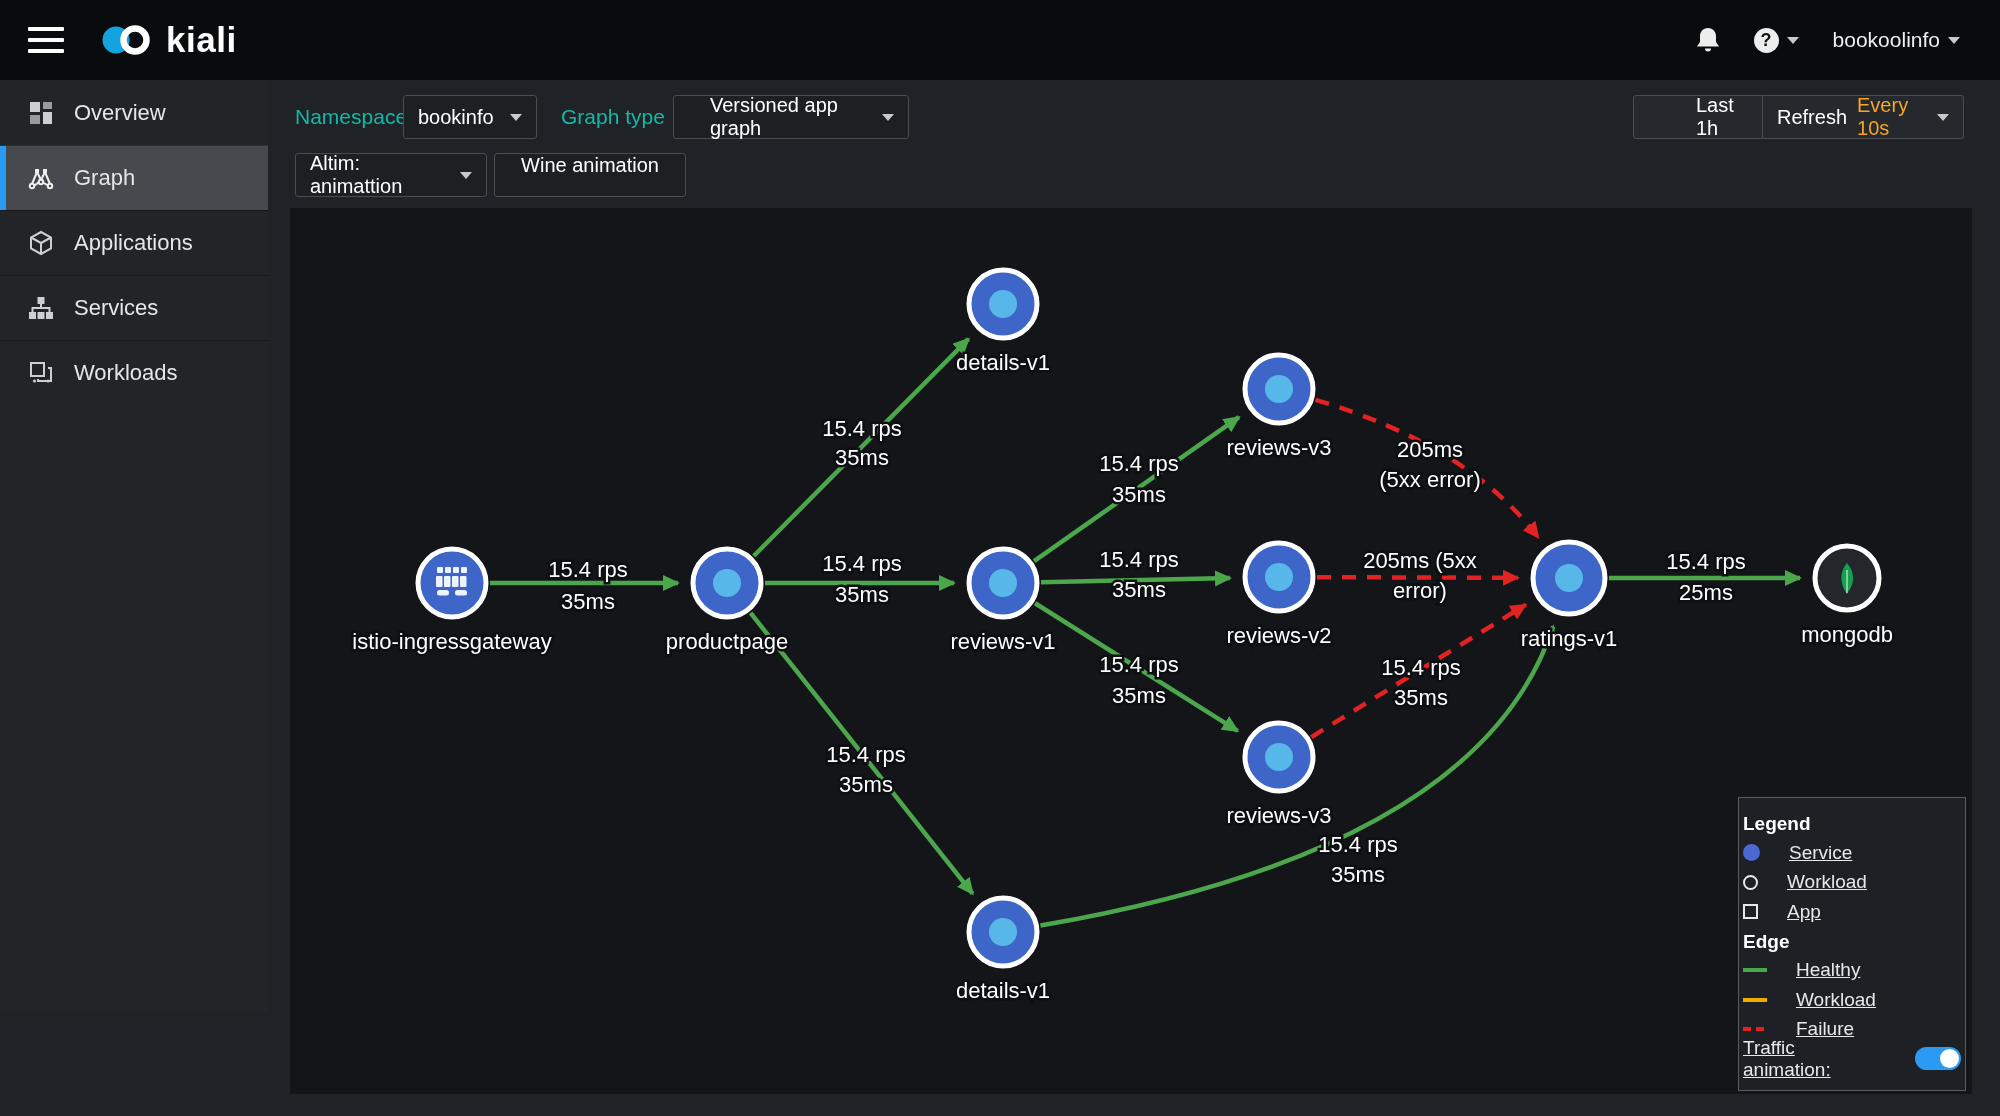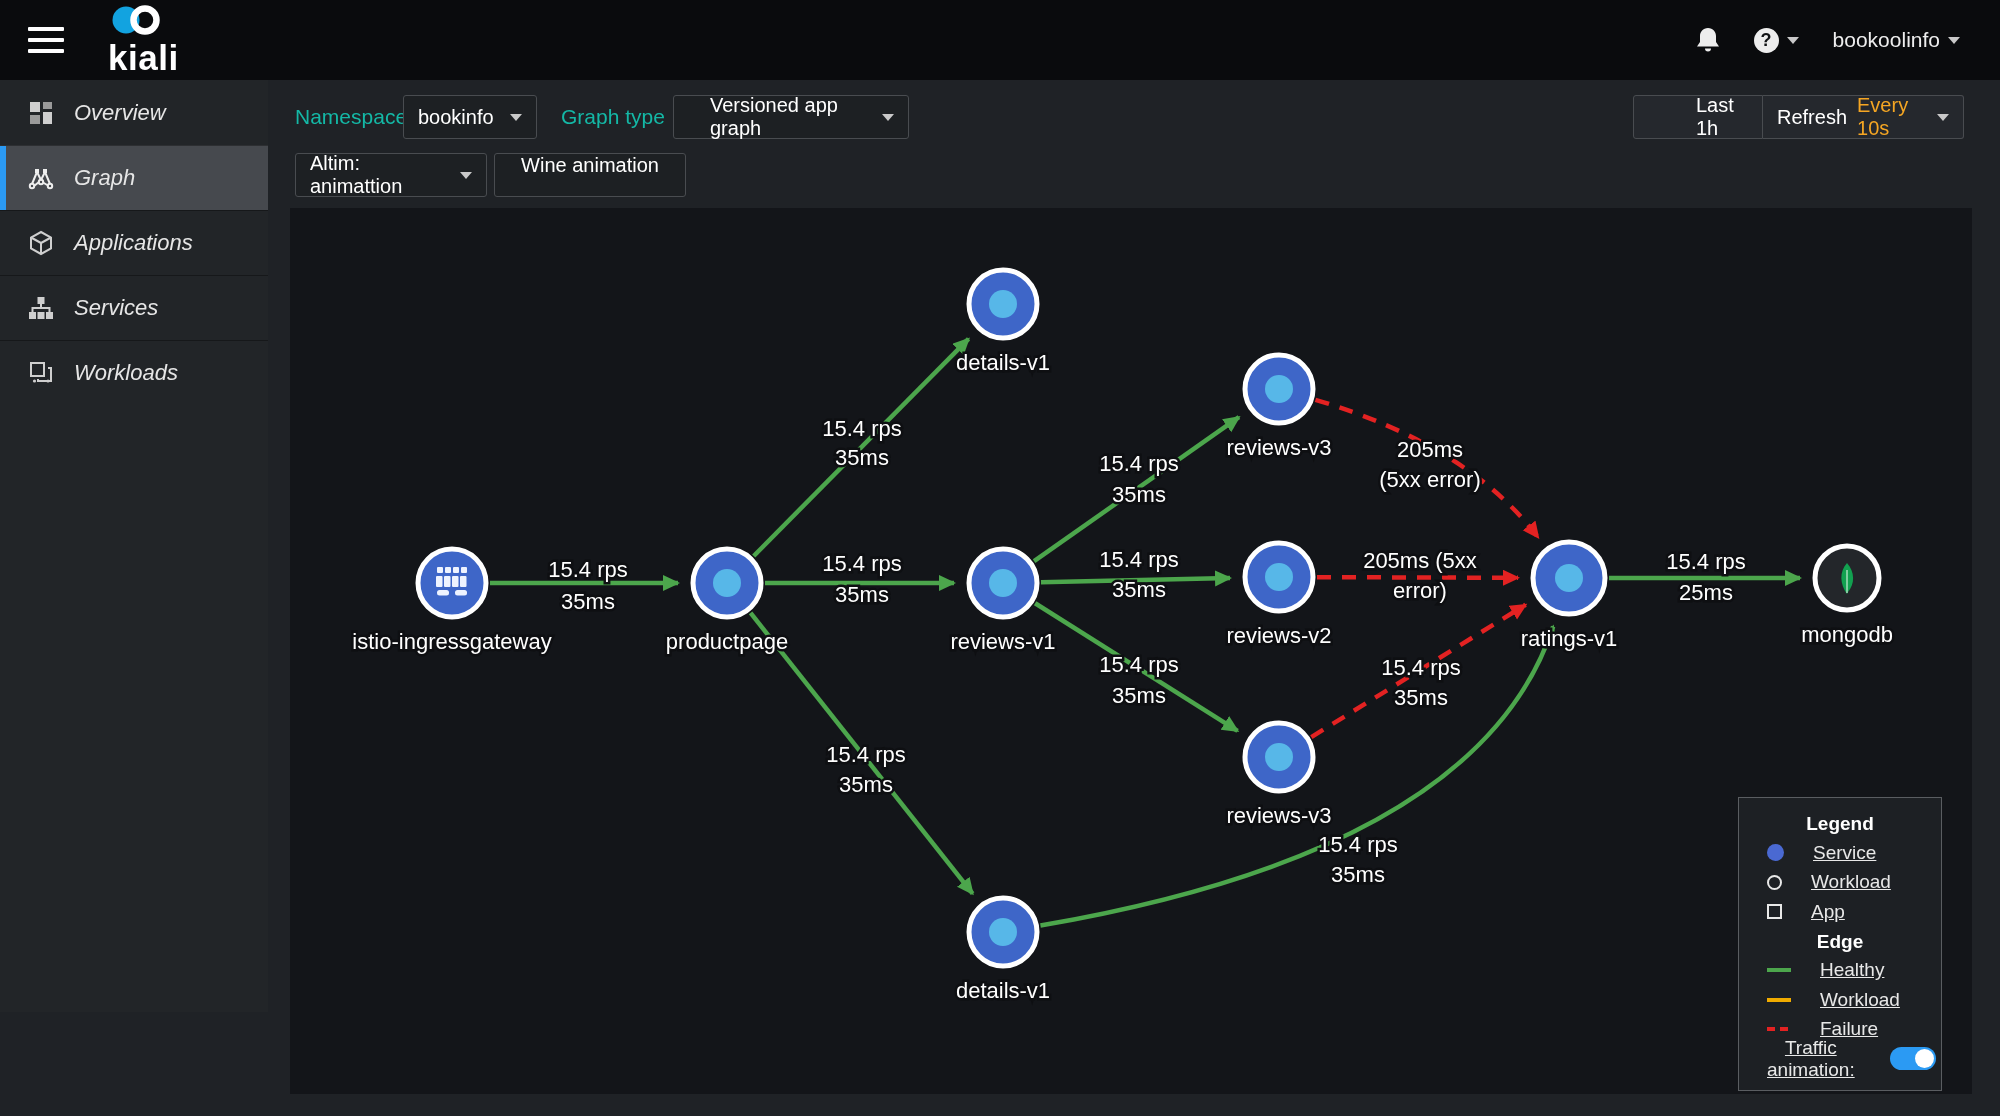--- a/index.html
+++ b/index.html
@@ -5,33 +5,33 @@
   * { margin:0; padding:0; box-sizing:border-box; }
   html,body { width:2000px; height:1116px; overflow:hidden; background:#1F2226;
               font-family:"Liberation Sans", sans-serif; }
 
   
   #masthead { position:absolute; left:0; top:0; width:2000px; height:80px;
               background:#0A0B0D; display:flex; align-items:center; z-index:30; }
   #hamburger { margin-left:28px; width:36px; height:26px; display:flex; flex-direction:column;
                justify-content:space-between; cursor:pointer; }
   #hamburger span { display:block; height:4px; background:#fff; border-radius:1px; }
-  #brand { display:flex; align-items:center; margin-left:36px;flex-direction:column; }
+  #brand { display:flex; align-items:center; margin-left:36px; }
   #brand-text { color:#fff; font-size:35px; font-weight:700; margin-left:8px; letter-spacing:.5px; }
   #mh-right { margin-left:auto; display:flex; align-items:center; gap:34px; margin-right:40px; }
   .mh-item { display:flex; align-items:center; gap:8px; color:#e8e8e8; cursor:pointer; }
   #help-circle { width:25px; height:25px; border-radius:50%; background:#ededed; color:#101214;
                  font-weight:700; font-size:18px; display:flex; align-items:center; justify-content:center; }
   #account-label { font-size:21px; color:#eee; }
   .caret { width:0; height:0; border-left:6px solid transparent; border-right:6px solid transparent;
            border-top:7px solid #c9c9c9; display:inline-block; }
 
   
   #sidebar { position:absolute; left:0; top:80px; width:268px; height:932px;
-             background:#222528; z-index:20;font-style:italic; }
+             background:#222528; z-index:20; }
   .nav-item { height:65px; display:flex; align-items:center; padding-left:28px; gap:20px;
               color:#e6e6e6; font-size:22px; cursor:pointer; position:relative;
               border-top:1px solid rgba(0,0,0,.35); }
   .nav-item:first-child { border-top:none; }
   .nav-item.active { background:#46494E; }
   .nav-item.active::before { content:""; position:absolute; left:0; top:0; bottom:0; width:6px;
                              background:#2B9AF3; }
   .nav-icon { width:26px; height:26px; flex:0 0 26px; }
 
   
@@ -50,23 +50,23 @@
   
   #canvas { position:absolute; left:290px; top:208px; width:1682px; height:886px;
             background:#131519; }
   #graph-svg { width:100%; height:100%; }
   .edge-label { font:500 22px "Liberation Sans", sans-serif; fill:#fff; stroke:#0e0f12;
                 stroke-width:5px; paint-order:stroke; text-anchor:middle; dominant-baseline:central; }
   .node-label { font:500 22px "Liberation Sans", sans-serif; fill:#fff; stroke:#0e0f12;
                 stroke-width:5px; paint-order:stroke; text-anchor:middle; dominant-baseline:central; }
 
   
-  #legend { position:absolute; left:1738px; top:797px; width:204px; height:294px;
-            background:#1D2024; border:1px solid #5a5d61; padding:11px 28px; z-index:25;
-            color:#e8e8e8; font-size:19px;text-align:center; }
+  #legend { position:absolute; left:1738px; top:797px; width:228px; height:294px;
+            background:#1D2024; border:1px solid #5a5d61; padding:11px 4px; z-index:25;
+            color:#e8e8e8; font-size:19px; }
   .lg-title { font-weight:700; color:#fff; line-height:29px; }
   .lg-row { display:flex; align-items:center; gap:29px; height:29.5px;text-decoration:underline; }
   .sym-service { width:17px; height:17px; border-radius:50%; background:#4a69d2; flex:0 0 17px; }
   .sym-workload { width:15px; height:15px; border-radius:50%; border:2.5px solid #e8e8e8; flex:0 0 15px; }
   .sym-app { width:15px; height:15px; border:2.5px solid #e8e8e8; flex:0 0 15px; }
   .sym-line { width:24px; height:4px; flex:0 0 24px; }
   .sym-healthy { background:#4CA64C; }
   .sym-degraded { background:#F0AB00; }
   .sym-failure { background:repeating-linear-gradient(90deg,#E32222 0 8px,transparent 8px 13px); }
   .toggle { width:46px; height:23px; border-radius:12px; background:#2B9AF3; position:relative;

